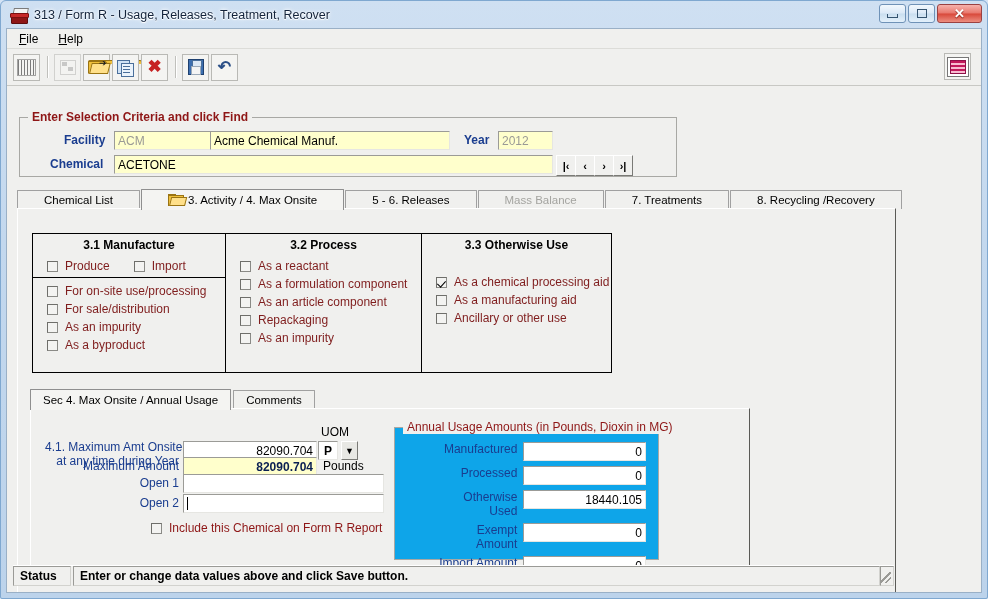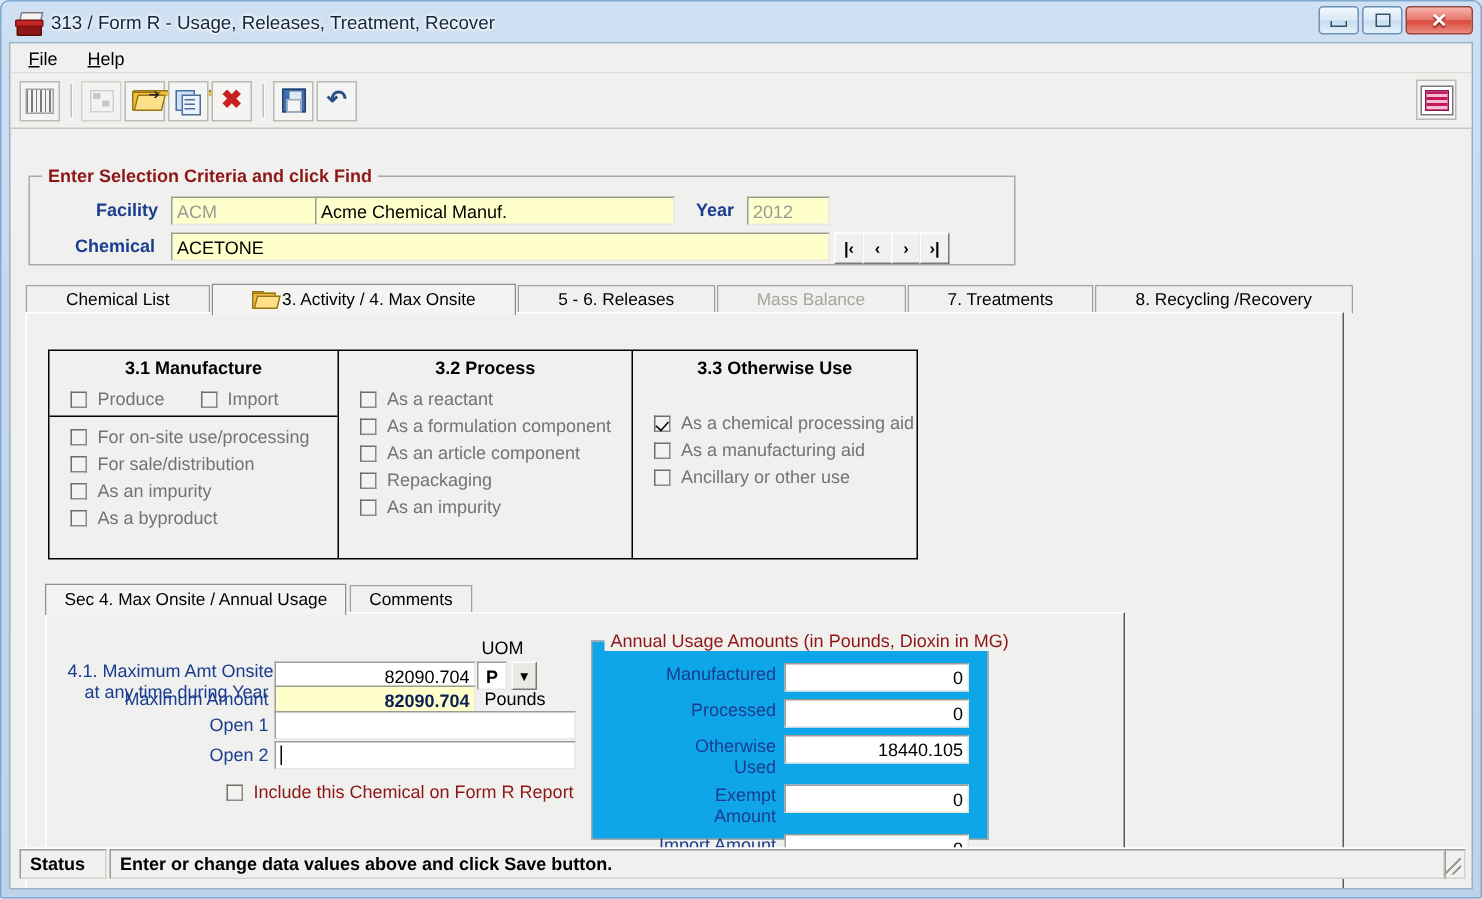--- a/index.html
+++ b/index.html
@@ -359,21 +359,21 @@
   .act-col .hdr {
     text-align: center;
     font-weight: bold;
     font-size: 12px;
     color: #000;
     padding: 4px 0 5px;
   }
   .cb-row {
     display: flex; align-items: center;
     font-size: 12px;
-    color: #737373;
+    color: #7f1d1d;
     padding: 2px 0 2px 14px;
     white-space: nowrap;
   }
   .cb {
     width: 11px; height: 11px;
     border: 1px solid #8a8a86;
     border-top-color: #6e6e6a; border-left-color: #6e6e6a;
     background: #f3f3f1;
     margin-right: 7px;
     flex: 0 0 auto;
@@ -451,21 +451,21 @@
   }
   .caret {
     display: inline-block;
     width: 1px; height: 13px;
     background: #000;
     vertical-align: middle;
   }
   
   .statusbar {
     position: absolute; left: 6px; bottom: 6px;
-    width: 964px; height: 20px;
+    width: 881px; height: 20px;
     display: flex; align-items: stretch;
     background: #f0f0ee;
     border-top: 1px solid #ffffff;
   }
   .sb-cell {
     border: 1px solid #d2d2ce;
     border-top-color: #9a9a96; border-left-color: #9a9a96;
     display: flex; align-items: center;
     padding: 0 6px;
     font-size: 12px; font-weight: bold; color: #000;

